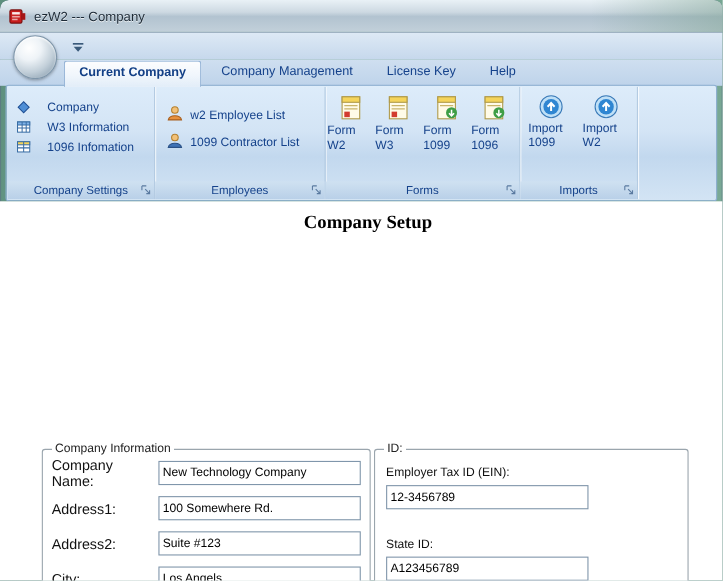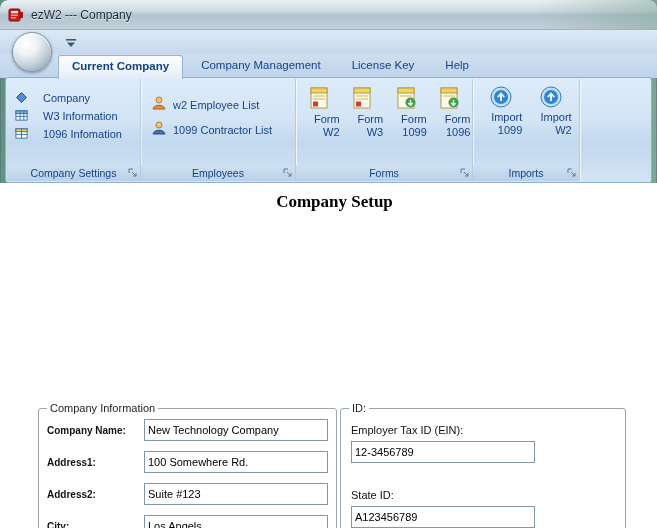--- a/index.html
+++ b/index.html
@@ -42,33 +42,33 @@
     border-right:1px solid #b4cbe2;box-shadow:1px 0 0 rgba(255,255,255,.75);}
   .rgroup-footer{position:absolute;left:0;right:0;bottom:0;height:16px;
     background:linear-gradient(180deg,#cfe1f1,#b9d0e8);
     font-size:10.5px;color:#15428b;text-align:center;line-height:16px;cursor:default;}
   .launcher{position:absolute;right:2px;bottom:3px;width:10px;height:10px;cursor:pointer;}
   .small-item{display:flex;align-items:center;gap:15px;font-size:11px;color:#15428b;
     margin:0 0 5px 8px;cursor:pointer;white-space:nowrap;}
   .med-item{display:flex;align-items:flex-end;gap:6px;font-size:11px;color:#15428b;
     margin:0 0 9px 10px;cursor:pointer;white-space:nowrap;}
   .big-items{display:flex;justify-content:space-evenly;padding-top:7px;}
-  .big-item{width:42px;text-align:right;cursor:pointer;}
+  .big-item{width:42px;text-align:left;cursor:pointer;}
   .big-item .lbl{font-size:11px;color:#15428b;line-height:13px;margin-top:3px;}
   
   .main{position:absolute;top:183px;left:0;right:0;bottom:0;background:#ffffff;}
   .page-title{margin-top:9px;text-align:center;font-family:"Liberation Serif",serif;
     font-weight:bold;font-size:17px;color:#000;padding-left:12px;}
   fieldset{position:absolute;border:1px solid #9aa5ad;border-radius:3px;margin:0;
     padding:6px 8px;box-sizing:border-box;background:#fff;}
   legend{font-size:11px;color:#222;padding:0 3px;}
   .fs-company{left:38px;top:219px;width:293px;height:213px;}
   .fs-ids{left:340px;top:219px;width:286px;height:213px;}
   .frow{display:flex;align-items:center;height:20px;margin-bottom:12px;}
-  .frow label{width:97px;font-size:10px;color:#111;font-weight:bold;}
+  .frow label{width:97px;font-size:13px;color:#111;}
   input[type="text"]{width:176px;height:18px;border:1px solid #8096ab;font-size:11px;
     font-family:"Liberation Sans",sans-serif;padding:1px 3px;box-sizing:content-box;}
   .id-label{font-size:11px;color:#111;margin:4px 0 5px 2px;}
   .id-input{margin-left:2px;}
   .id-gap1{height:22px;}
   svg{display:block;}
 </style>
 </head>
 <body>
 

